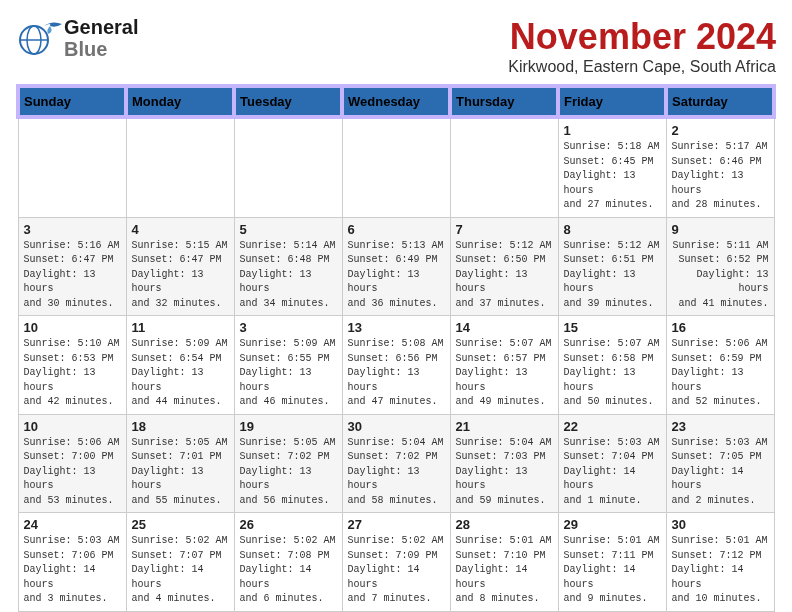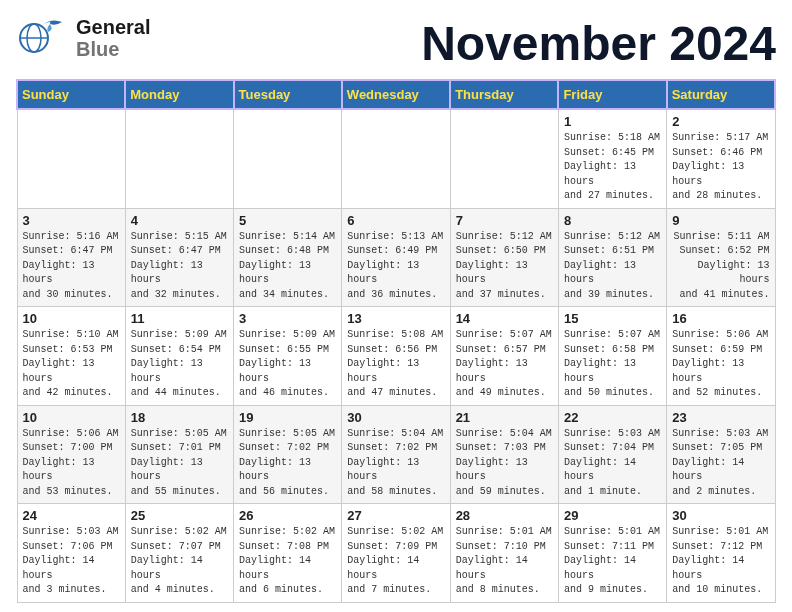--- a/index.html
+++ b/index.html
@@ -18,41 +18,41 @@
     }
     .logo {
       display: flex;
       flex-direction: column;
       align-items: flex-start;
     }
     .title-section {
       text-align: right;
     }
     .month-title {
-      font-size: 48px;
+      font-size: 36px;
       font-weight: bold;
-      color: #0f172a;
+      color: #b91c1c;
     }
     .location-title {
       font-size: 16px;
       color: #333;
     }
     table {
       width: 100%;
       border-collapse: collapse;
       table-layout: fixed;
     }
     thead tr th {
       background-color: #2b6cb0;
-      color: #fde047;
+      color: #000000;
       font-size: 13px;
       font-weight: bold;
       padding: 6px 4px;
       text-align: left;
-      border: 2px solid #c4b5fd;
+      border: 4px solid #c4b5fd;
       margin-left: 8px;
     }
     tbody tr td {
       border: 1px solid #ccc;
       vertical-align: top;
       padding: 4px 5px;
       font-size: 10.5px;
       color: #222;
       height: 90px;
       background: #fff;
@@ -73,40 +73,41 @@
     }
     .empty-cell {
       background: #fff !important;
     }
   </style>
 </head>
 <body>
 
 <div class="header-section">
   <div class="logo">
-    <div style="display:flex;gap:12px;">
+    <div style="display:flex;align-items:center;gap:0;">
       <div style="position:relative;width:48px;height:40px;">
         <svg width="48" height="40" viewBox="0 0 48 40">
 
           <circle cx="18" cy="22" r="14" fill="none" stroke="#2b6cb0" stroke-width="2"></circle>
           <ellipse cx="18" cy="22" rx="7" ry="14" fill="none" stroke="#2b6cb0" stroke-width="1.5"></ellipse>
           <line x1="4" y1="22" x2="32" y2="22" stroke="#2b6cb0" stroke-width="1.5"></line>
 
           <path d="M28 8 Q36 2 46 6 Q40 10 34 8 Q36 4 28 8Z" fill="#2b6cb0"></path>
           <path d="M34 8 Q38 14 32 16 Q30 12 34 8Z" fill="#5a9fd4"></path>
         </svg>
       </div>
       <div>
         <div style="font-size:20px;font-weight:bold;color:#1a1a1a;line-height:1.1;">General</div>
         <div style="font-size:20px;font-weight:bold;color:#737373;line-height:1.1;">Blue</div>
       </div>
     </div>
   </div>
   <div class="title-section">
     <div class="month-title">November 2024</div>
+    <div class="location-title">Kirkwood, Eastern Cape, South Africa</div>
   </div>
 </div>
 
 <table>
   <thead>
     <tr id="header-row">
     <th>Sunday</th>
         <th>Monday</th>
         <th>Tuesday</th>
         <th>Wednesday</th>

